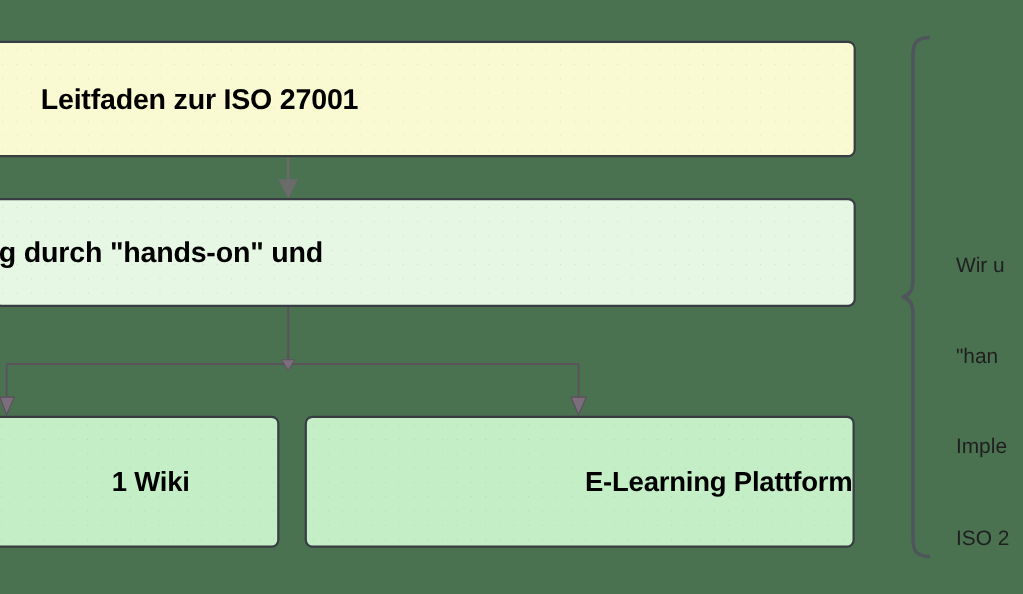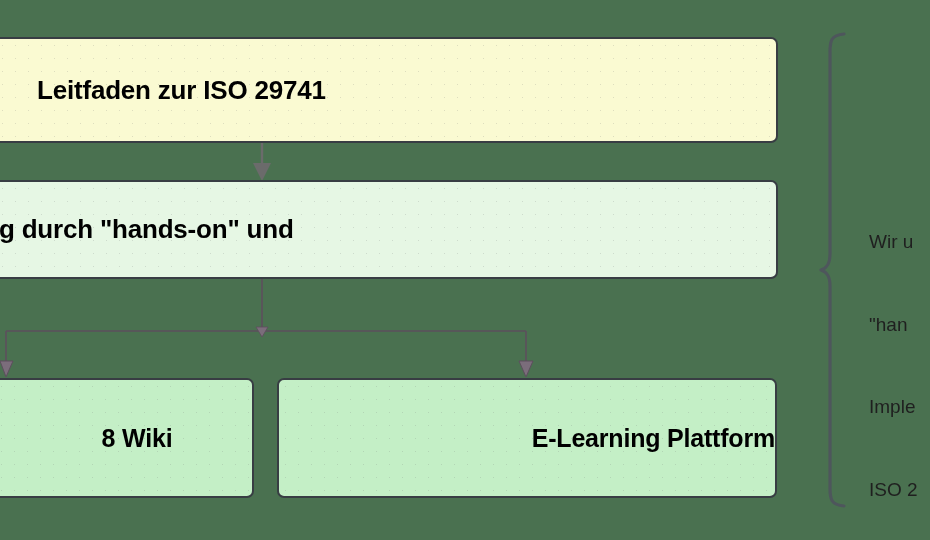--- a/index.html
+++ b/index.html
@@ -137,29 +137,29 @@
       <path d="M262,331 L526,331" stroke="#5d4f5d" stroke-width="1.6" fill="none"></path>
       <path d="M6,331 L6,362" stroke="#5d4f5d" stroke-width="1.6" fill="none"></path>
       <path d="M526,331 L526,362" stroke="#5d4f5d" stroke-width="1.6" fill="none"></path>
       <polygon points="0,361 13,361 6,377" fill="#7b6d7b" stroke="#5d4f5d" stroke-width="1"></polygon>
       <polygon points="519,361 533,361 526,377" fill="#7b6d7b" stroke="#5d4f5d" stroke-width="1"></polygon>
       <polygon points="256,327 268,327 262,337" fill="#7b6d7b" stroke="#5d4f5d" stroke-width="0.8"></polygon>
     </g>
   </svg>
 
   <div class="node" id="node-guide">
-    <span class="txt">Leitfaden zur ISO 29741</span>
+    <span class="txt">Leitfaden zur ISO 27001</span>
   </div>
 
   <div class="node" id="node-support">
     <span class="txt">rstützung durch "hands-on" und</span>
   </div>
 
   <div class="node" id="node-wiki">
-    <span class="txt">8 Wiki</span>
+    <span class="txt">1 Wiki</span>
   </div>
 
   <div class="node" id="node-elearning">
     <span class="txt">E-Learning Plattform</span>
   </div>
 
   <div id="brace-wrap">
     <svg width="34" height="480" viewBox="0 0 34 480">
       <path d="M26,4 C13,5 12,11 12,22 L12,224 C12,234 9,238 3,240
                C9,242 12,246 12,256 L12,458 C12,469 13,475 26,476" fill="none" stroke="#4e565c" stroke-width="3.2" stroke-linecap="round" stroke-linejoin="round"></path>

